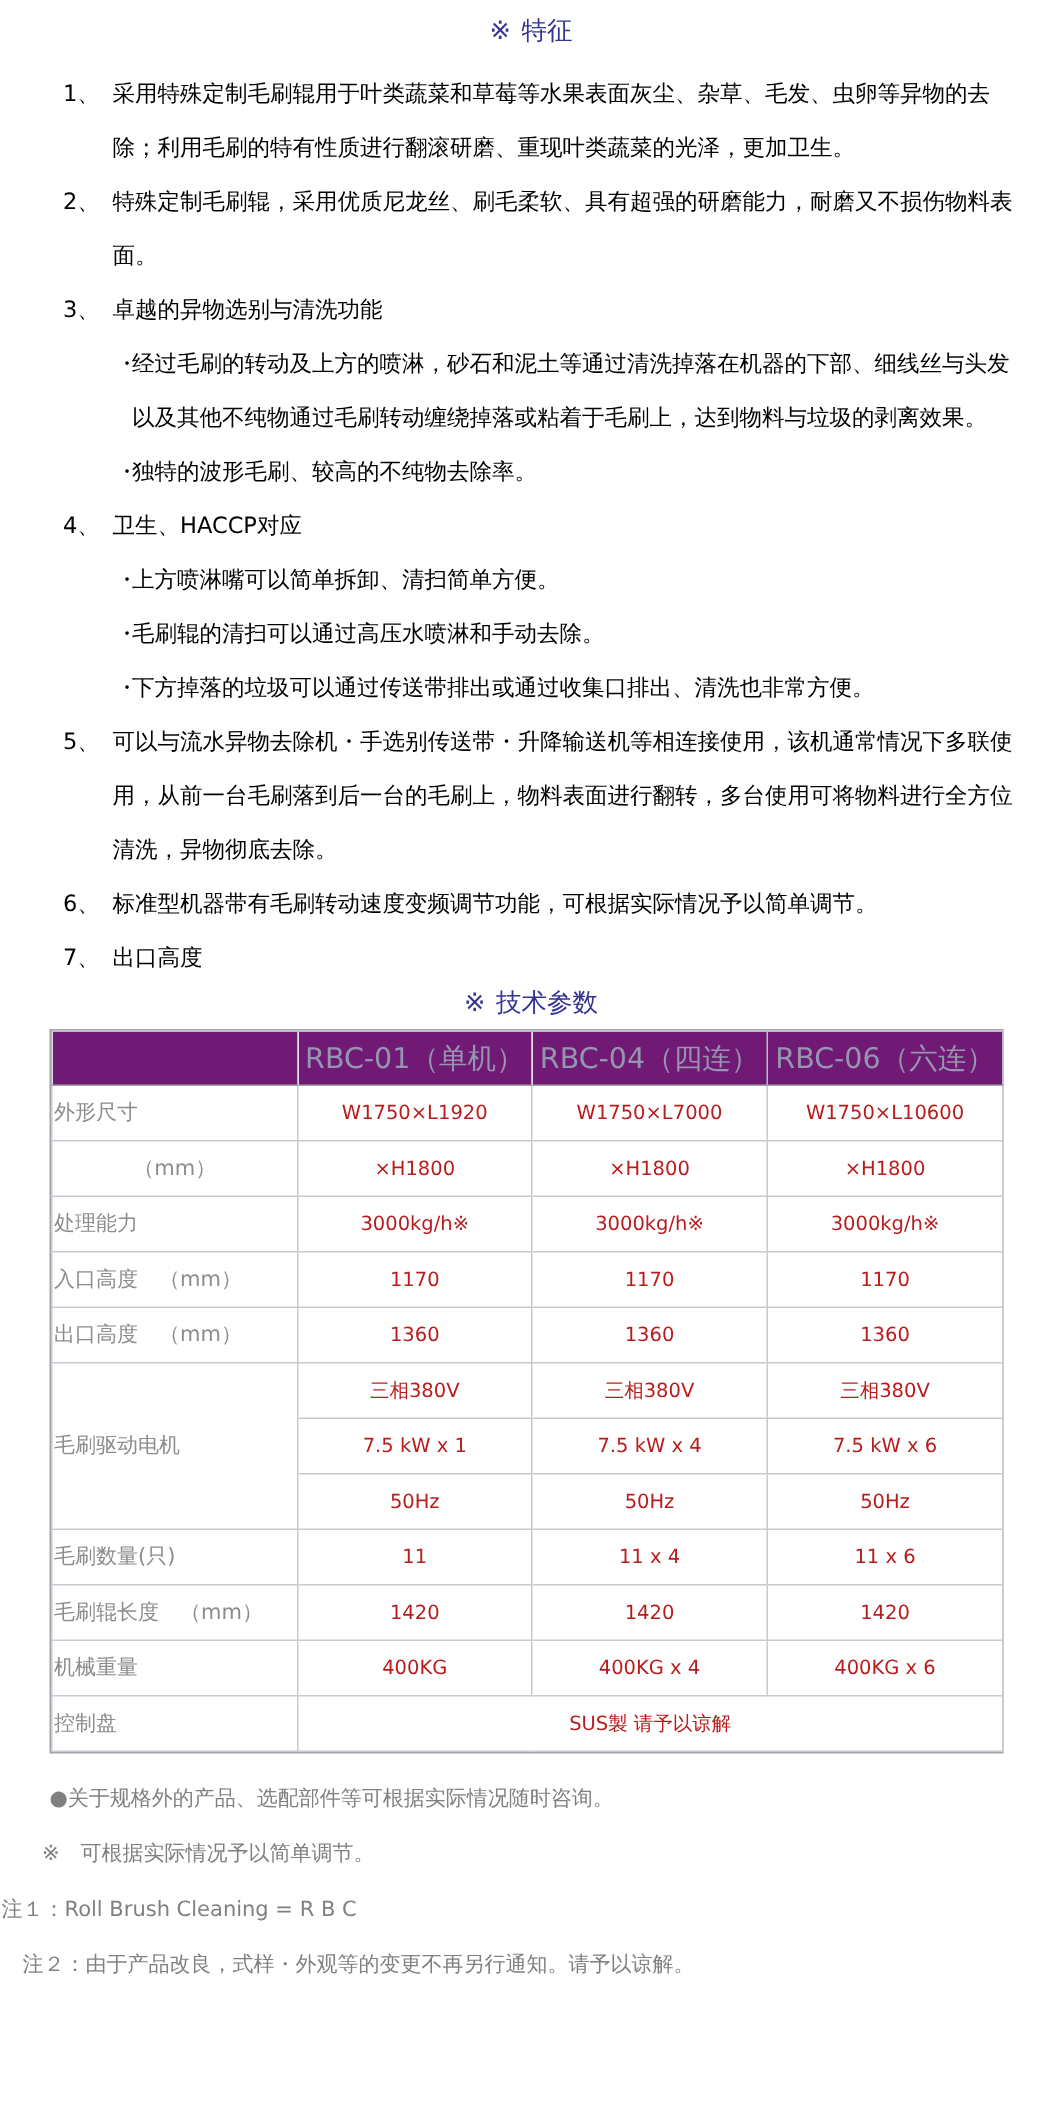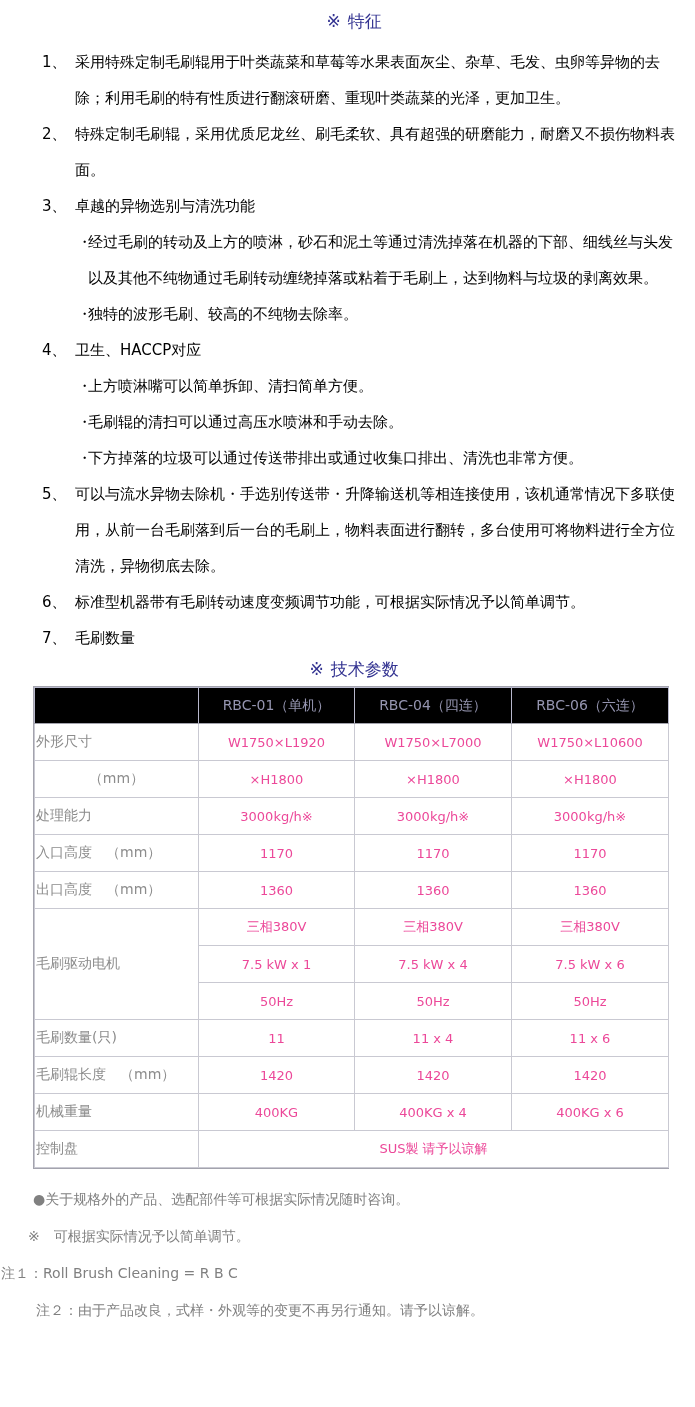--- a/index.html
+++ b/index.html
@@ -33,42 +33,42 @@
     border:1px solid #a3a3ad;
   }
   table.spec{
     border-collapse:collapse;width:100%;table-layout:fixed;
   }
   table.spec th,table.spec td{
     border:1px solid #c9c9d2;
     overflow:hidden;white-space:nowrap;
   }
   table.spec thead th{
-    background:#000000;color:#9595b0;font-weight:normal;
-    font-size:14px;height:33px;
+    background:#701a75;color:#9595b0;font-weight:normal;
+    font-size:19px;height:33px;
     border-color:#b8b8cc;border-bottom-color:#a3a3ad;
   }
   table.spec td{
-    height:34px;font-size:13px;color:#ec4899;text-align:center;
+    height:34px;font-size:13px;color:#b91c1c;text-align:center;
   }
   table.spec td.lbl{
     text-align:left;font-size:14px;color:#8c8c8c;
   }
   table.spec td.lblc{
     text-align:center;font-size:14px;color:#8c8c8c;
   }
   table.spec tr.ctrl td{border-top-color:#a3a3ad;}
 
   
   .notes{margin-top:12px;font-size:14px;line-height:37px;color:#808080;}
   .note-line{white-space:nowrap;}
   .note-line:nth-child(1){margin-left:33px;}
   .note-line:nth-child(2){margin-left:28px;}
   .note-line:nth-child(3){margin-left:1px;}
-  .note-line:nth-child(4){margin-left:36px;}
+  .note-line:nth-child(4){margin-left:15px;}
 </style>
 </head>
 <body>
 
 <div class="sec-heading">
   <span class="mark">※</span><span>特征</span>
 </div>
 
 <div class="features-list">
 
@@ -112,21 +112,21 @@
     <div>可以与流水异物去除机・手选别传送带・升降输送机等相连接使用，该机通常情况下多联使用，从前一台毛刷落到后一台的毛刷上，物料表面进行翻转，多台使用可将物料进行全方位清洗，异物彻底去除。</div>
   </div>
 
   <div class="fitem">
     <span class="fnum">6、</span>
     <div>标准型机器带有毛刷转动速度变频调节功能，可根据实际情况予以简单调节。</div>
   </div>
 
   <div class="fitem">
     <span class="fnum">7、</span>
-    <div>毛刷数量</div>
+    <div>出口高度</div>
   </div>
 
 </div>
 
 <div class="sec-heading second">
   <span class="mark">※</span><span>技术参数</span>
 </div>
 
 <div class="spec-wrap">
 <table class="spec">

